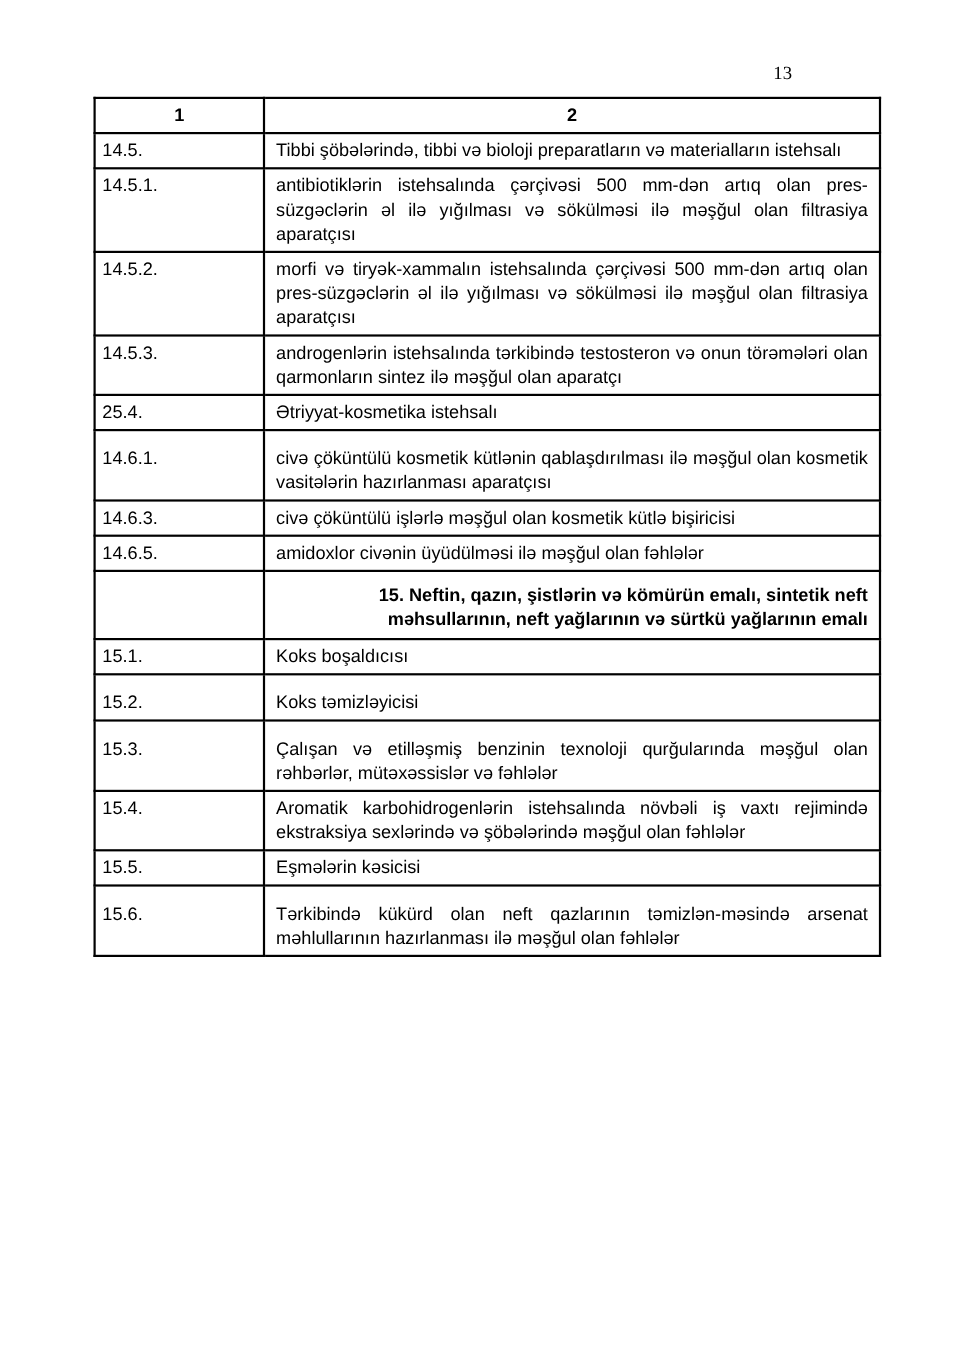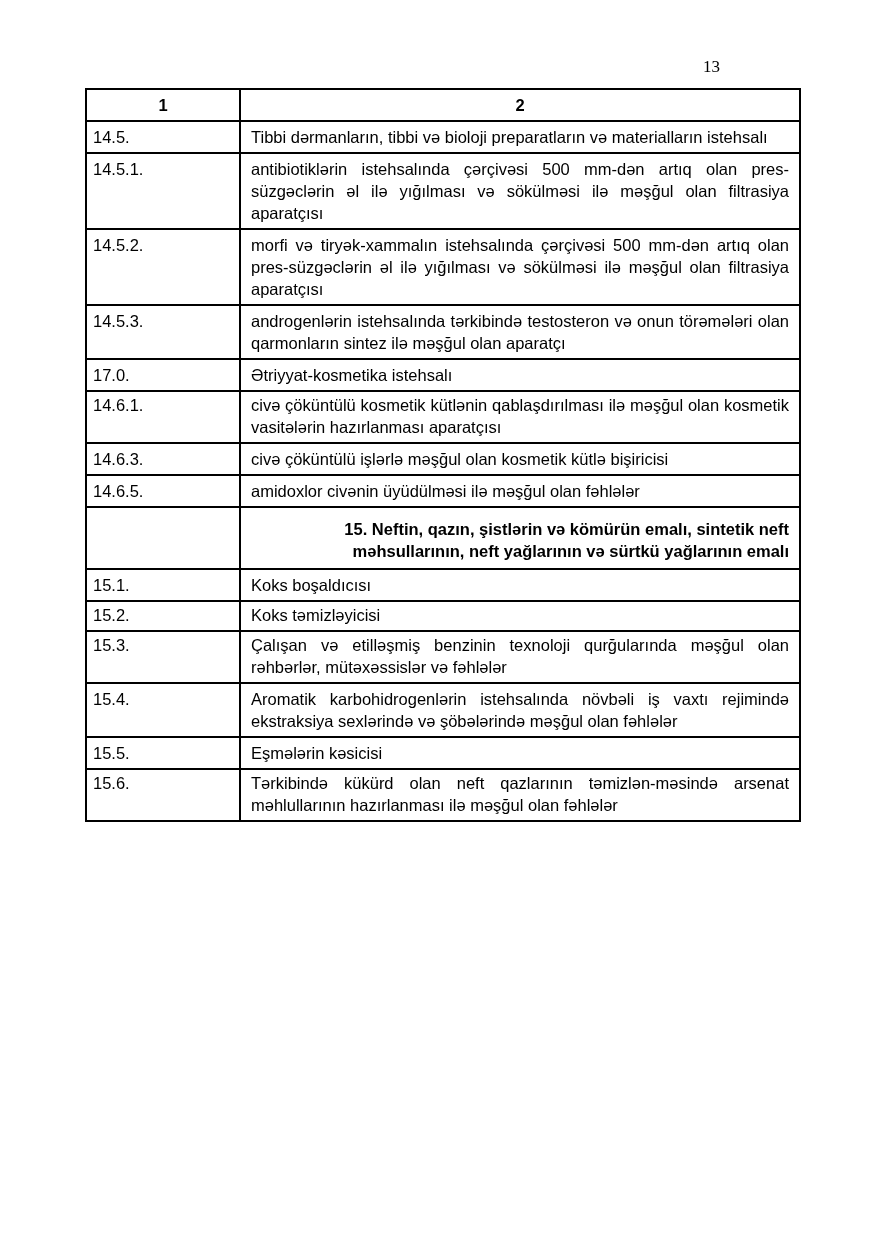--- a/index.html
+++ b/index.html
@@ -52,56 +52,56 @@
     text-align: justify;
     padding: 4px 10px 4px 10px;
   }
   tr.section td.text {
     text-align: right;
     font-weight: bold;
     padding-top: 10px;
     padding-bottom: 6px;
   }
   tr.extra td {
-    padding-top: 2px;
+    padding-top: 14px;
   }
 </style>
 </head>
 <body>
 
 <div class="page">
 
   <div class="page-number">13</div>
 
   <table class="doc-table">
     <thead>
       <tr>
         <th class="col-code">1</th>
         <th class="col-text">2</th>
       </tr>
     </thead>
     <tbody>
         <tr>
           <td class="code">14.5.</td>
-          <td class="text">Tibbi dərmanların, tibbi və bioloji preparatların və materialların istehsalı</td>
+          <td class="text">Tibbi şöbələrində, tibbi və bioloji preparatların və materialların istehsalı</td>
         </tr>
         <tr>
           <td class="code">14.5.1.</td>
           <td class="text">antibiotiklərin istehsalında çərçivəsi 500 mm-dən artıq olan pres-süzgəclərin əl ilə yığılması və sökülməsi ilə məşğul olan filtrasiya aparatçısı</td>
         </tr>
         <tr>
           <td class="code">14.5.2.</td>
           <td class="text">morfi və tiryək-xammalın istehsalında çərçivəsi 500 mm-dən artıq olan pres-süzgəclərin əl ilə yığılması və sökülməsi ilə məşğul olan filtrasiya aparatçısı</td>
         </tr>
         <tr>
           <td class="code">14.5.3.</td>
           <td class="text">androgenlərin istehsalında tərkibində testosteron və onun törəmələri olan qarmonların sintez ilə məşğul olan aparatçı</td>
         </tr>
         <tr>
-          <td class="code">17.0.</td>
+          <td class="code">25.4.</td>
           <td class="text">Ətriyyat-kosmetika istehsalı</td>
         </tr>
         <tr class="extra">
           <td class="code">14.6.1.</td>
           <td class="text">civə çöküntülü kosmetik kütlənin qablaşdırılması ilə məşğul olan kosmetik vasitələrin hazırlanması aparatçısı</td>
         </tr>
         <tr>
           <td class="code">14.6.3.</td>
           <td class="text">civə çöküntülü işlərlə məşğul olan kosmetik kütlə bişiricisi</td>
         </tr>

